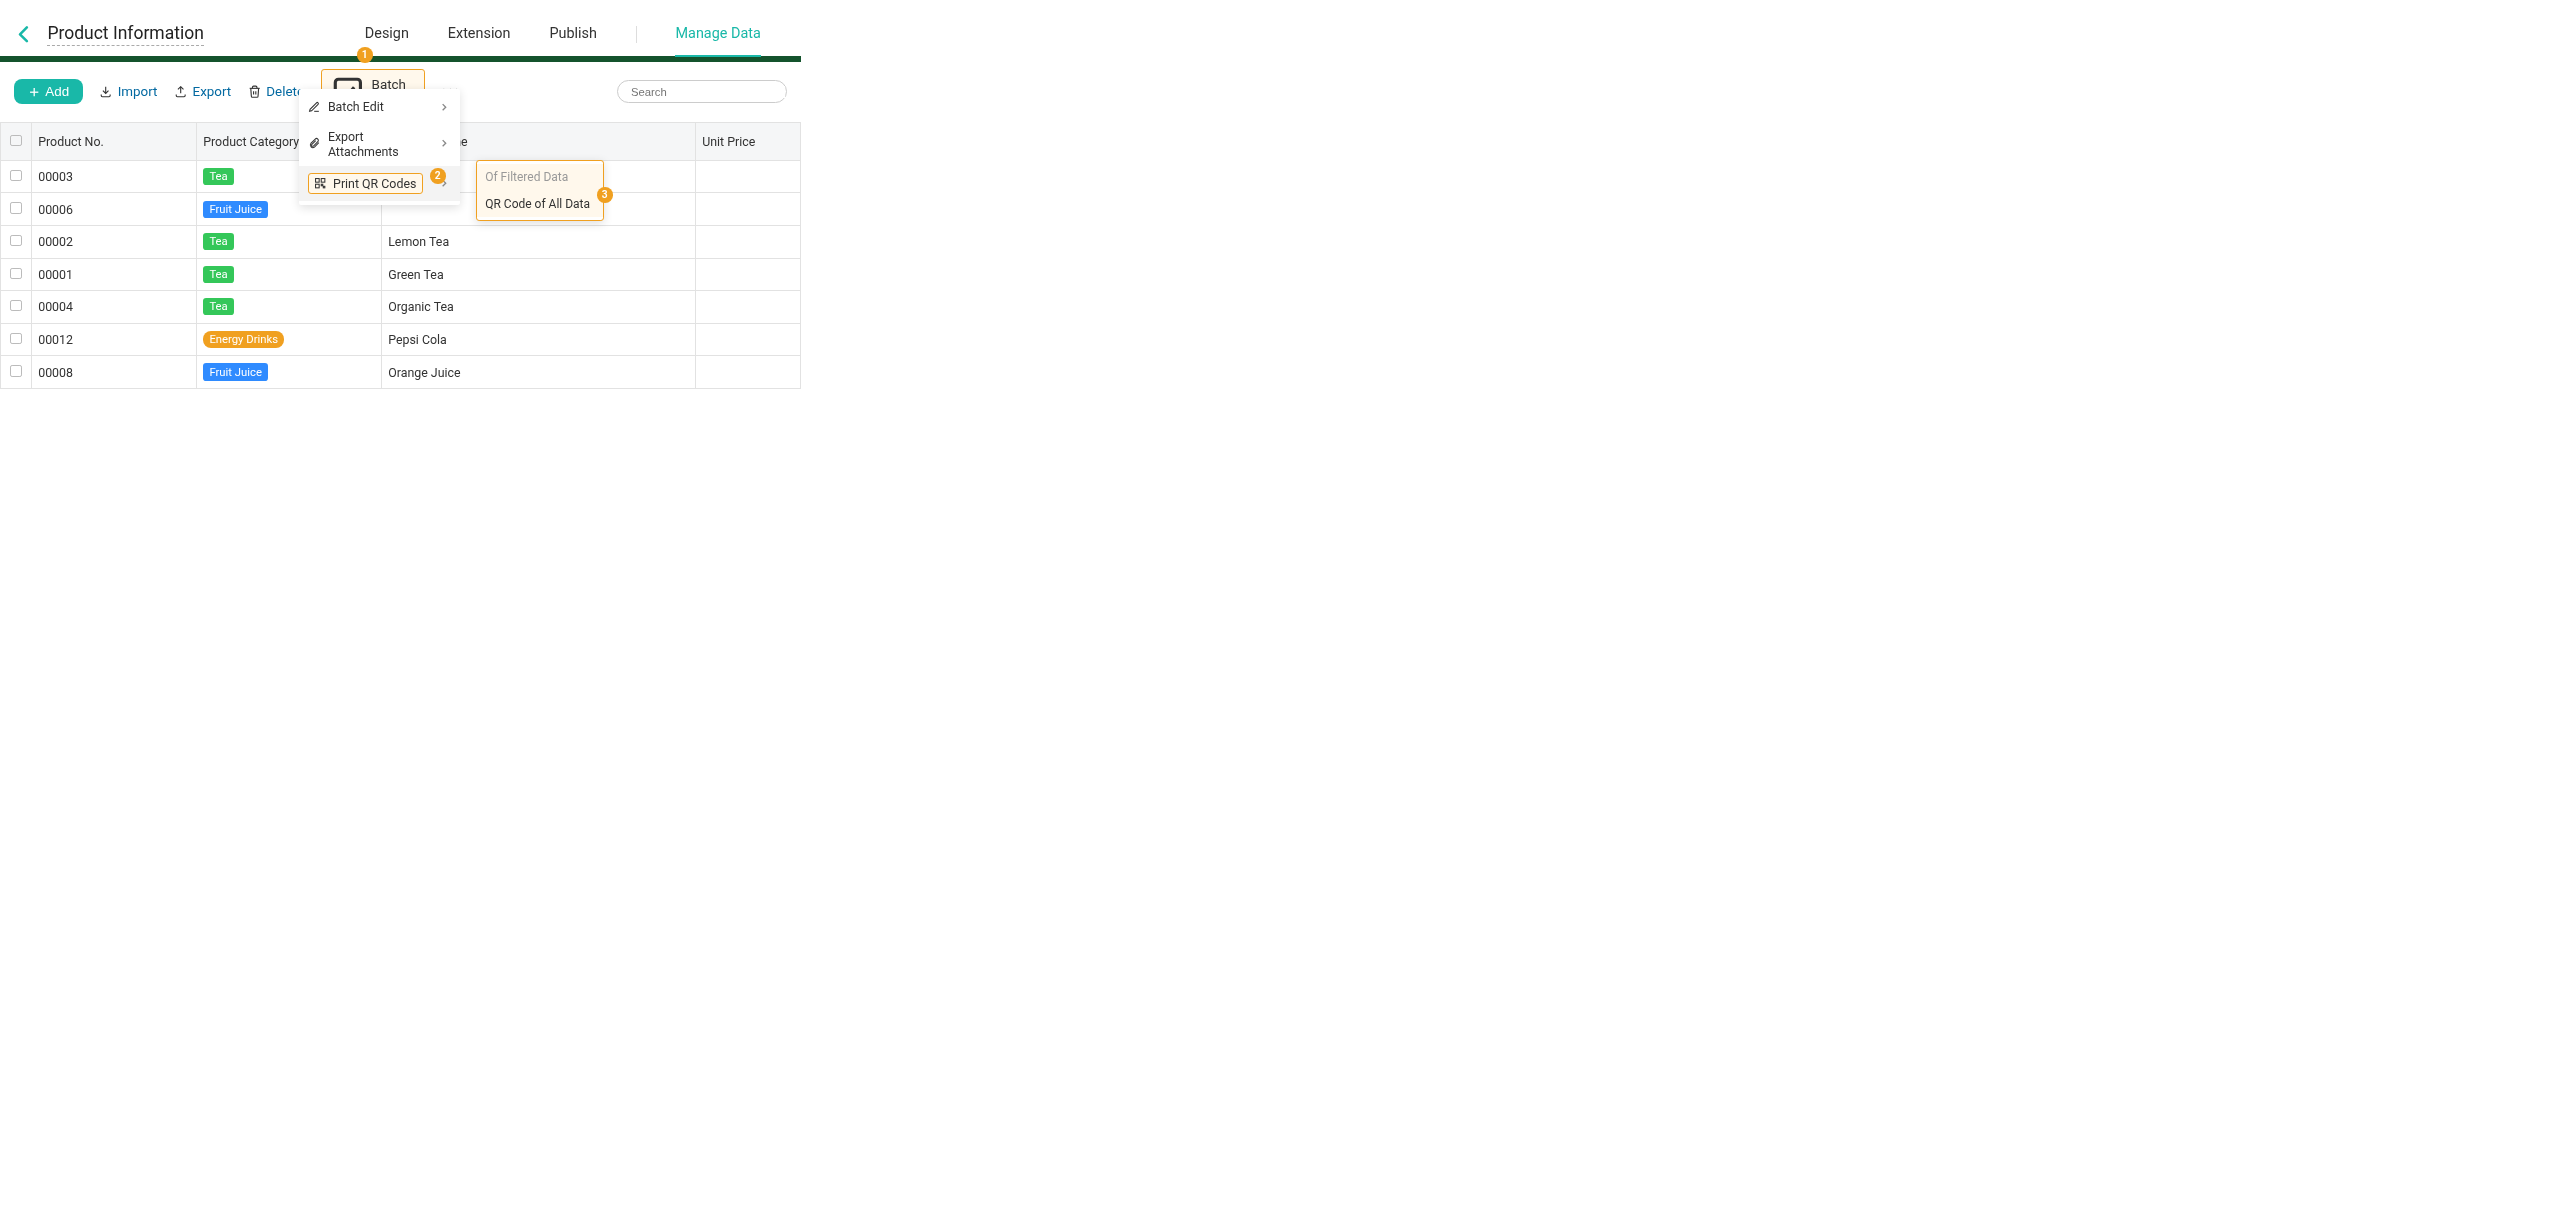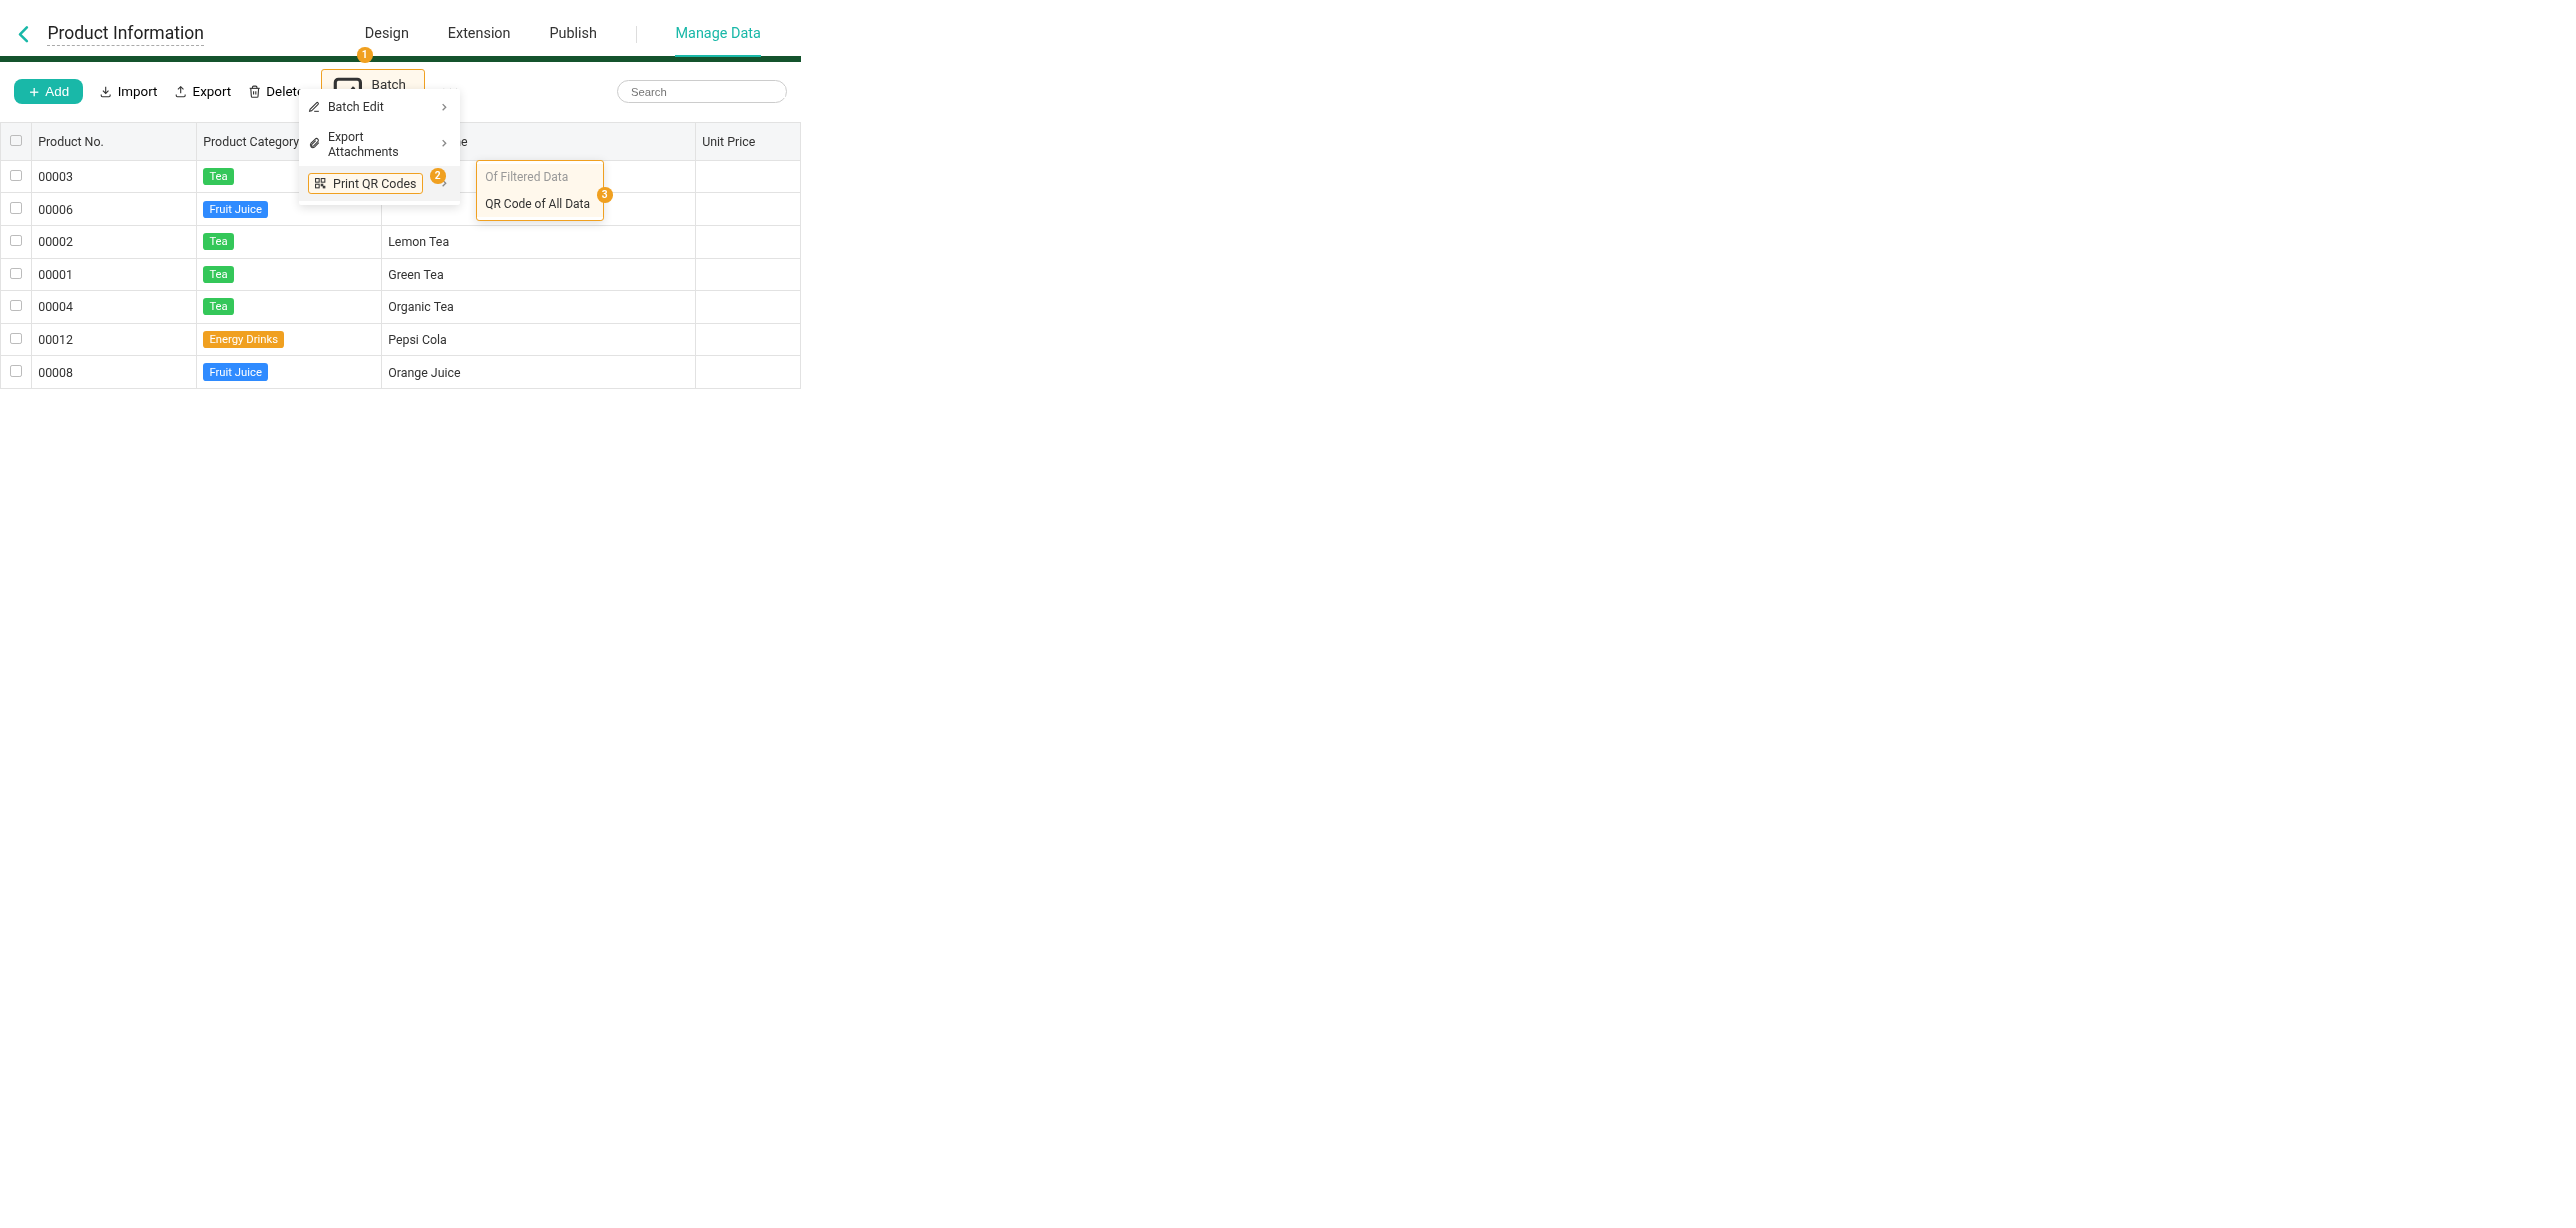--- a/index.html
+++ b/index.html
@@ -84,21 +84,21 @@
     display: inline-flex;
     align-items: center;
     gap: 5.2px;
     cursor: pointer;
   }
   .toolbar-item {
     display: inline-flex;
     align-items: center;
     gap: 5.2px;
     font-size: 13.4px;
-    color: #000000;
+    color: #0369a1;
     cursor: pointer;
   }
   .toolbar-item svg { width:13.4px; height:13.4px; }
   .batch-actions-btn {
     border: 1px solid #f0a020;
     background: #fff8ec;
     border-radius: 3.1px;
     padding: 3.1px 7.2px;
     display: inline-flex;
     align-items: center;
@@ -164,21 +164,21 @@
   }
   .badge {
     display:inline-block;
     color:#fff;
     border-radius:3.1px;
     padding:2.1px 6.2px;
     font-size:11.3px;
   }
   .badge-tea { background:#34c759; }
   .badge-juice { background:#2f8bff; }
-  .badge-energy { background:#f0a020; }
+  .badge-energy { background:#f0a020;border-radius:8px; }
   
   .dropdown {
     position: absolute;
     top: 89px;
     left: 299px;
     width: 161px;
     background: #fff;
     box-shadow: 0 2.1px 9.3px rgba(0,0,0,0.12);
     border-radius: 2.1px;
     padding: 3.1px 0;

